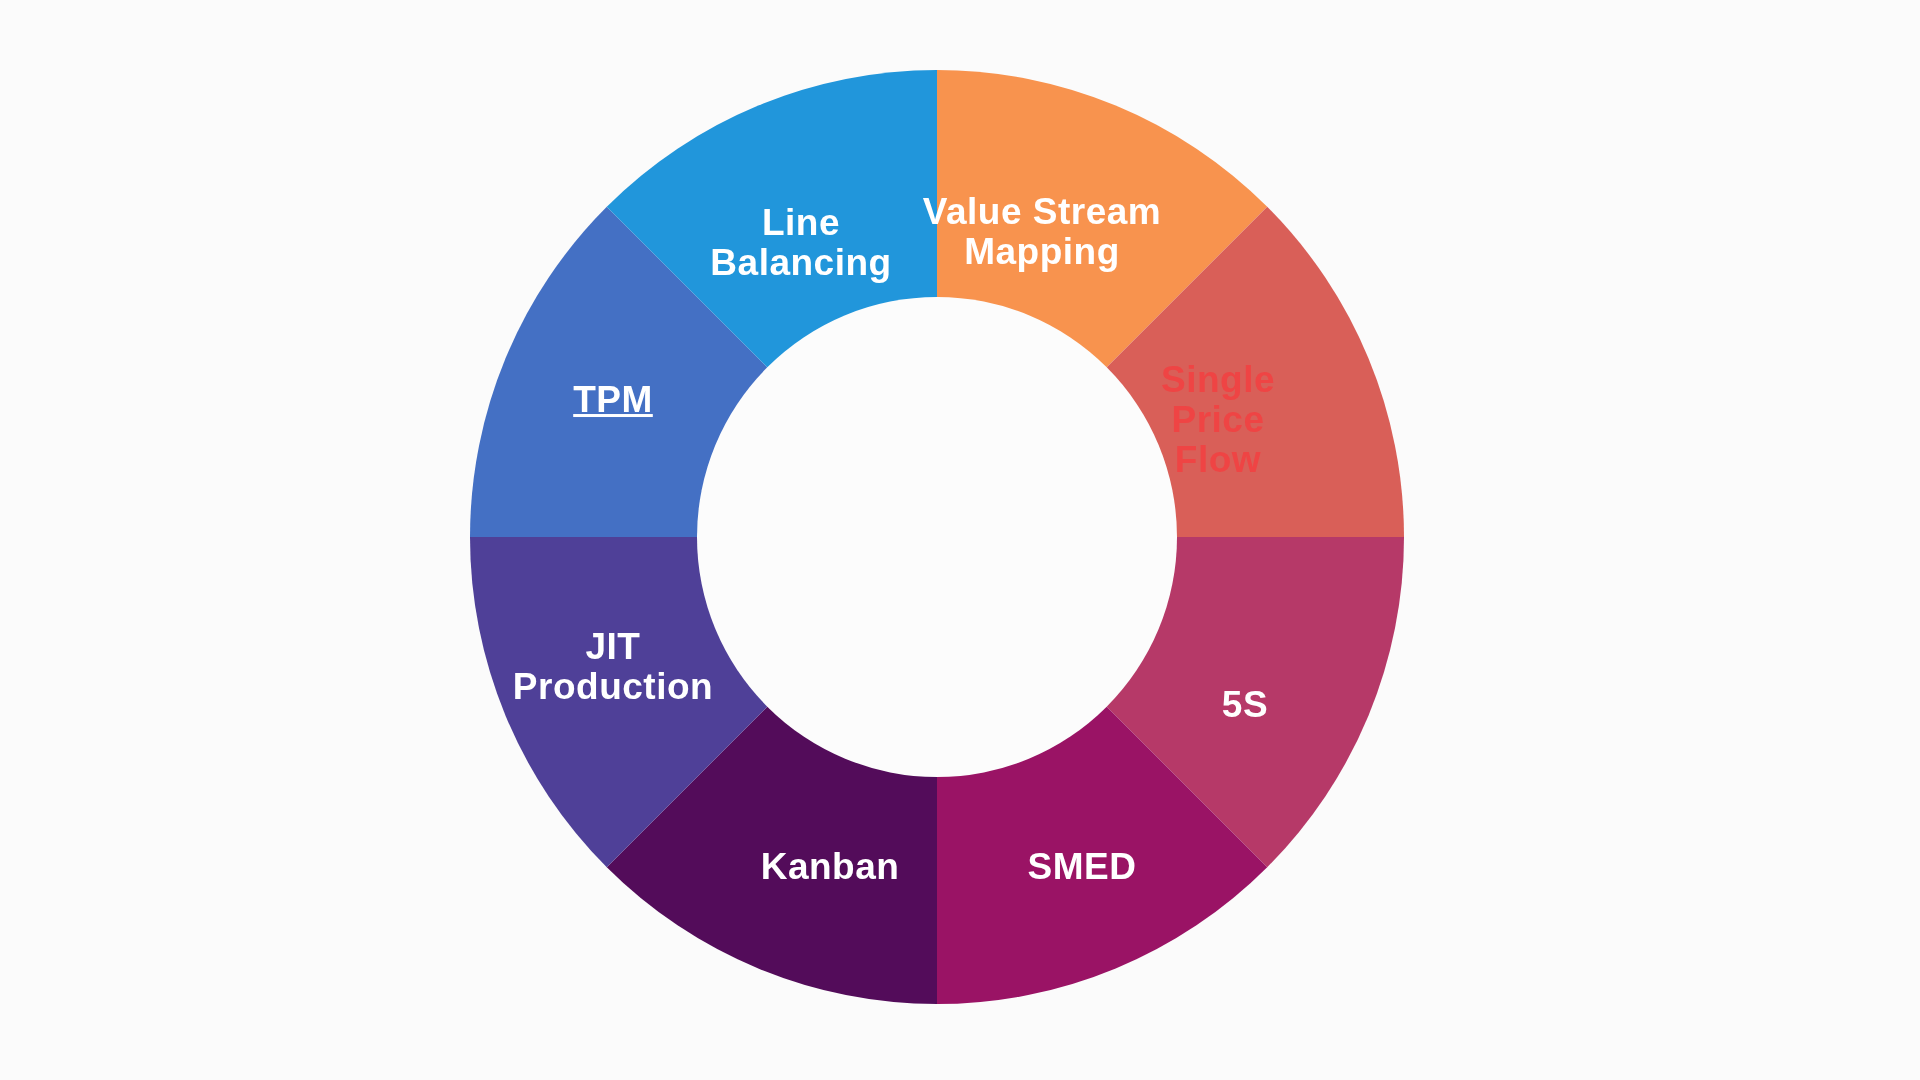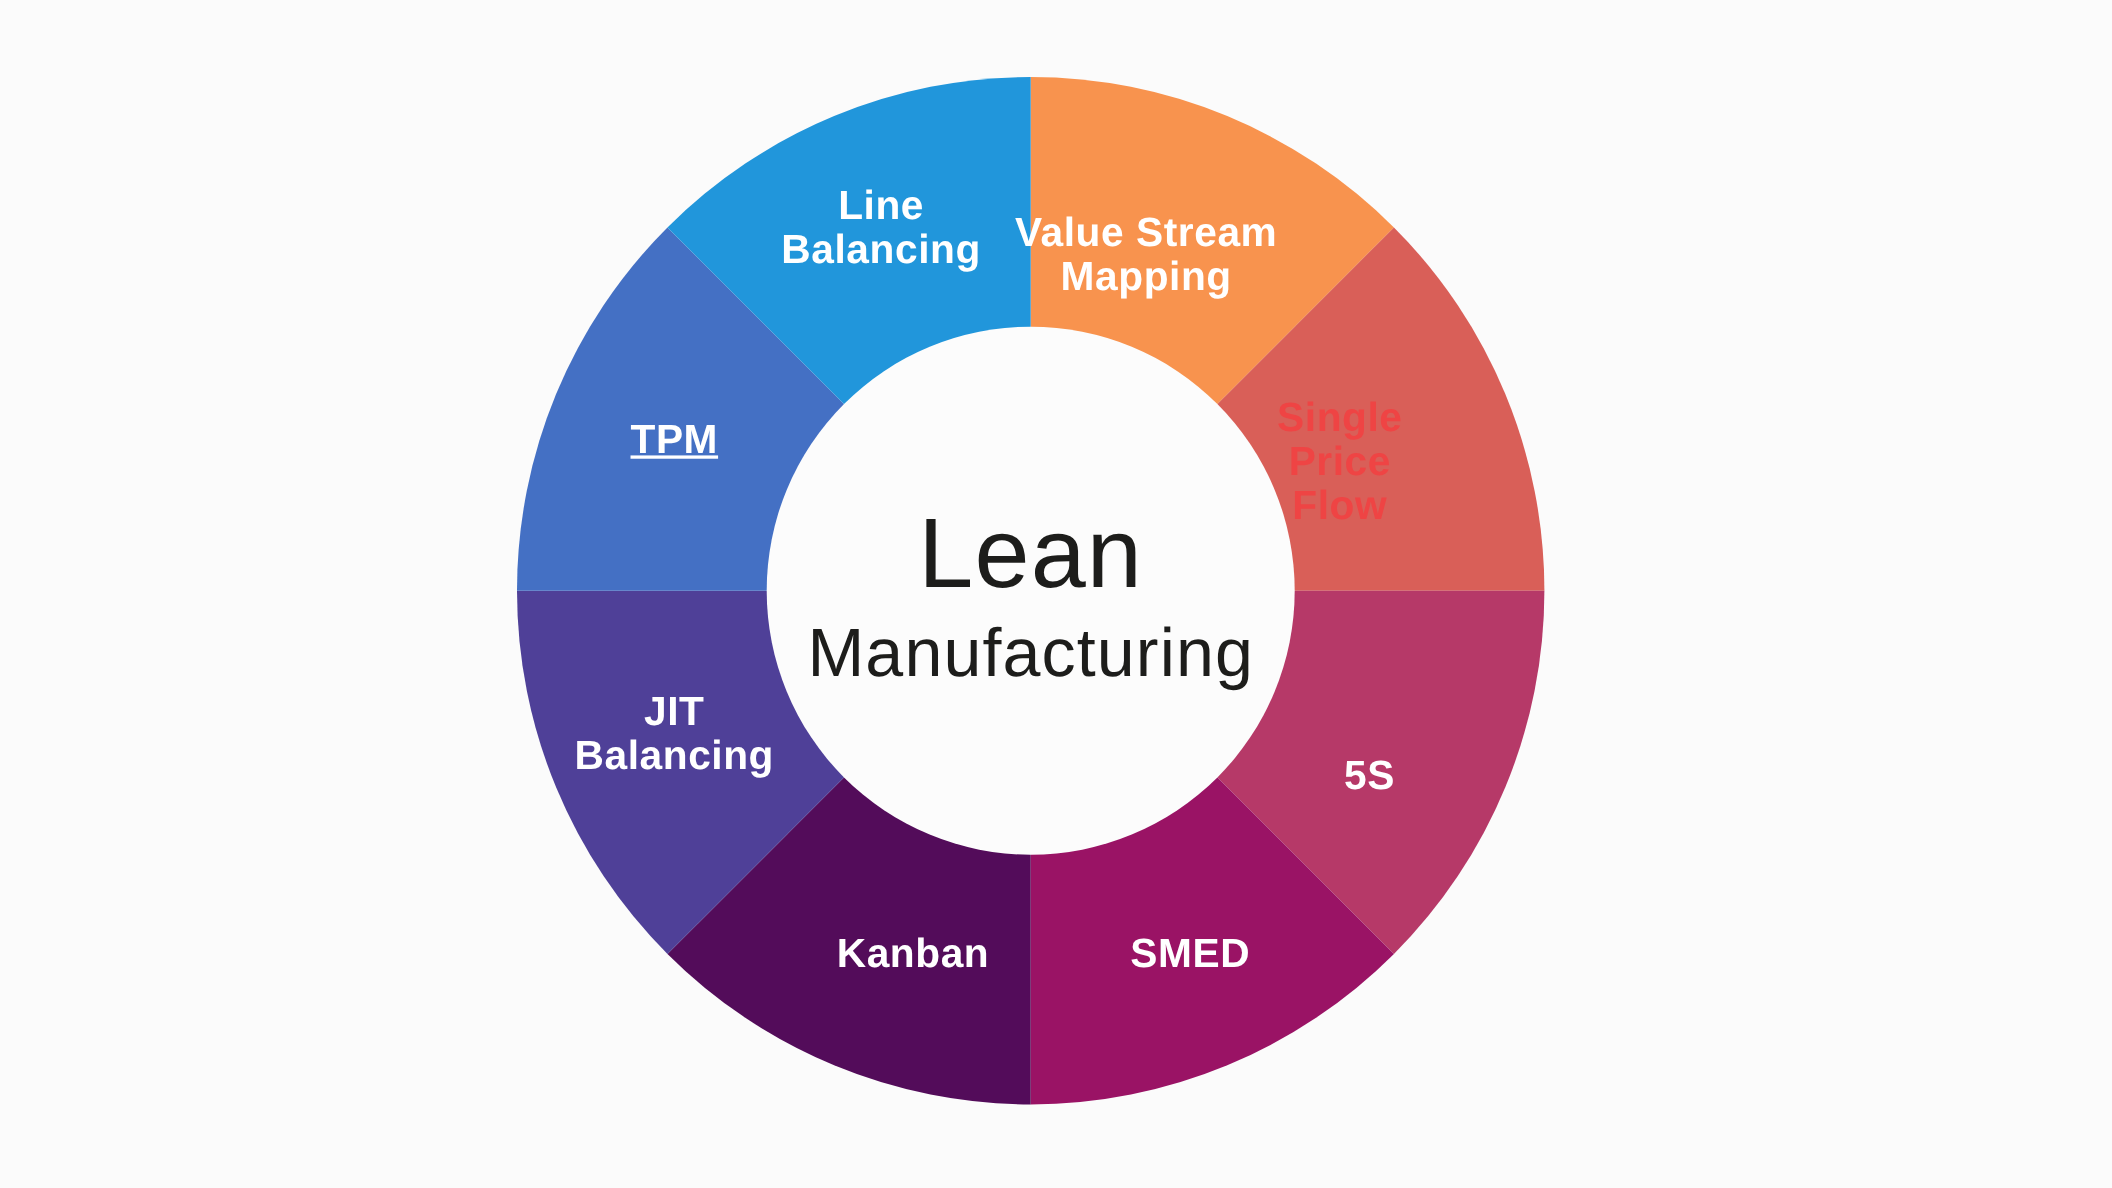--- a/index.html
+++ b/index.html
@@ -79,24 +79,20 @@
   <div>
     <div class="seg-label pos-0" style="color: rgb(255, 255, 255);">Value Stream
 Mapping</div>
     <div class="seg-label pos-1" style="color: #ef4444;">Single
 Price
 Flow</div>
     <div class="seg-label pos-2" style="color: rgb(255, 255, 255);">5S</div>
     <div class="seg-label pos-3" style="color: rgb(255, 255, 255);">SMED</div>
     <div class="seg-label pos-4" style="color: rgb(255, 255, 255);">Kanban</div>
     <div class="seg-label pos-5" style="color: rgb(255, 255, 255);">JIT
-Balancing</div>
+Production</div>
     <div class="seg-label pos-6" style="color: rgb(255, 255, 255); text-decoration: underline;">TPM</div>
-    <div class="seg-label pos-7" style="color: rgb(255, 255, 255);">Line
+    <div class="seg-label pos-7" style="color: rgb(255, 255, 255); margin-top: 36px;">Line
 Balancing</div>
   </div>
 
-  <div class="center-text" style="color: rgb(29, 29, 27);">
-    <div class="center-title">Lean</div>
-    <div class="center-subtitle">Manufacturing</div>
-  </div>
 
 </div>
 
 </body></html>

